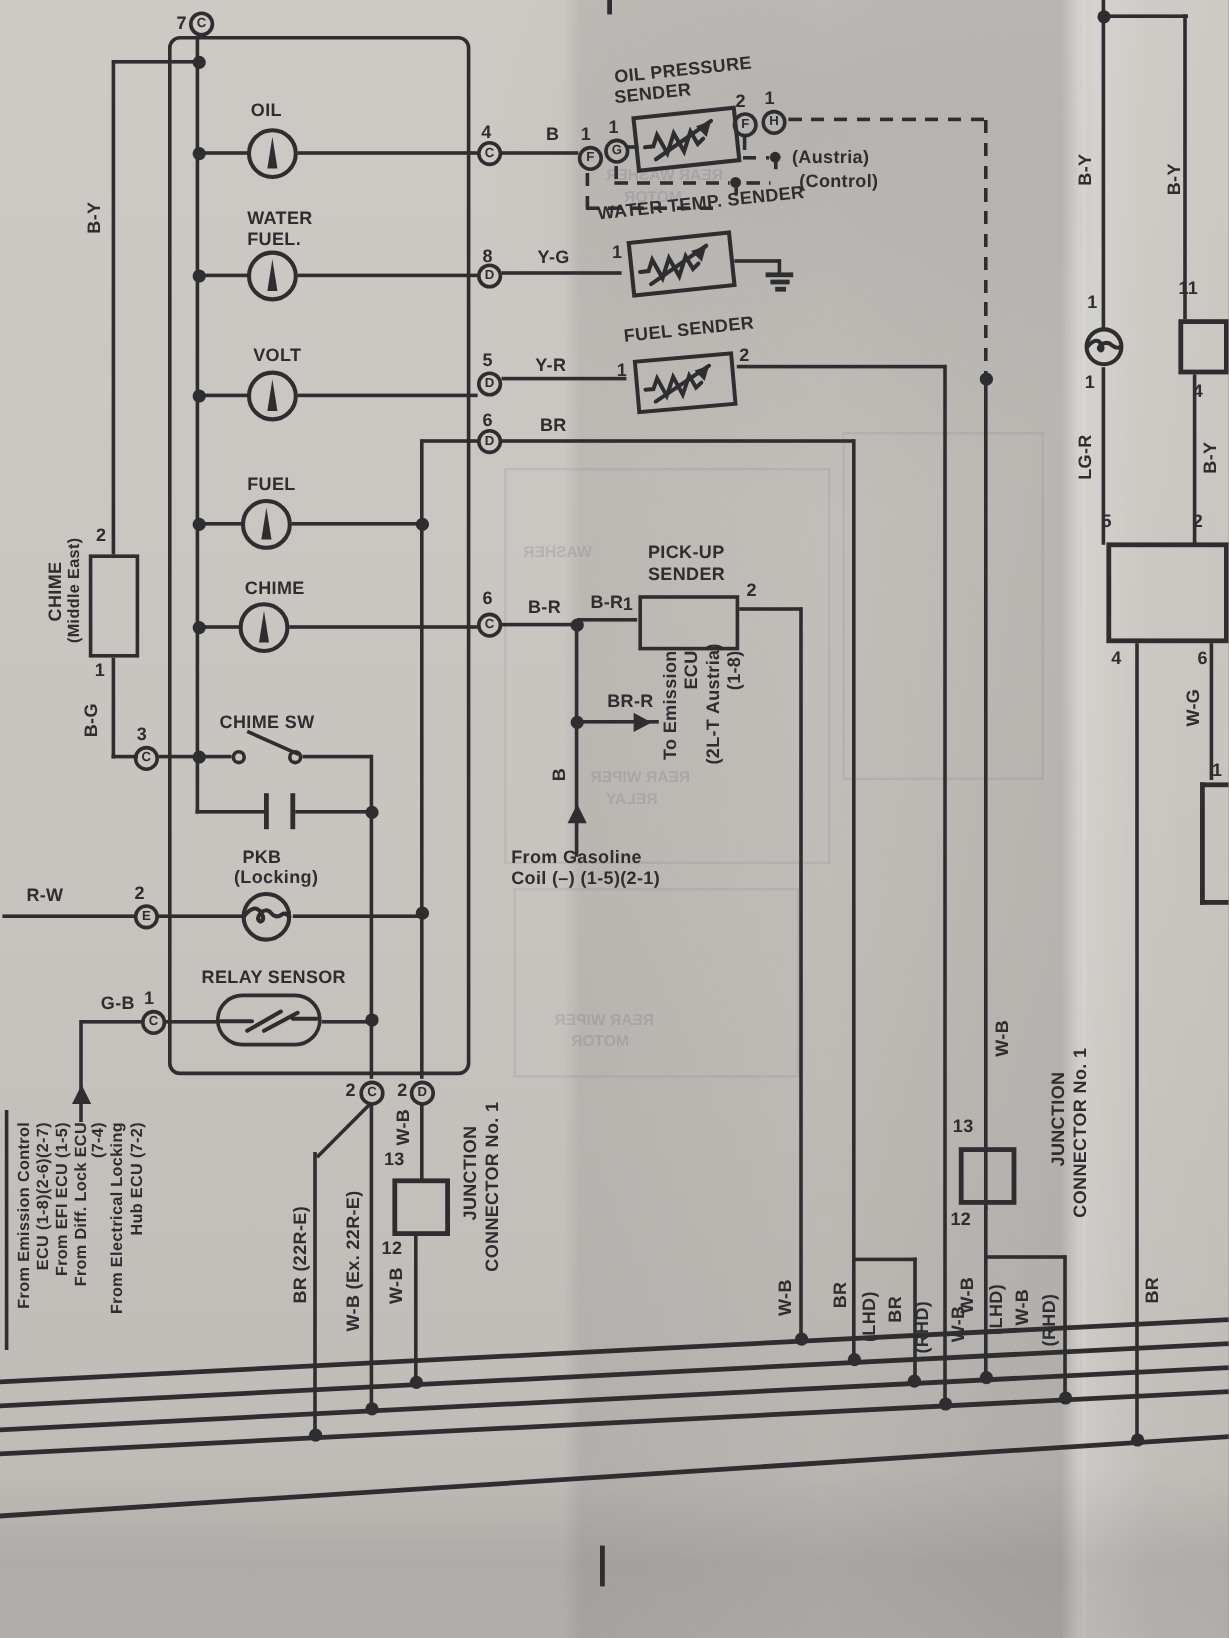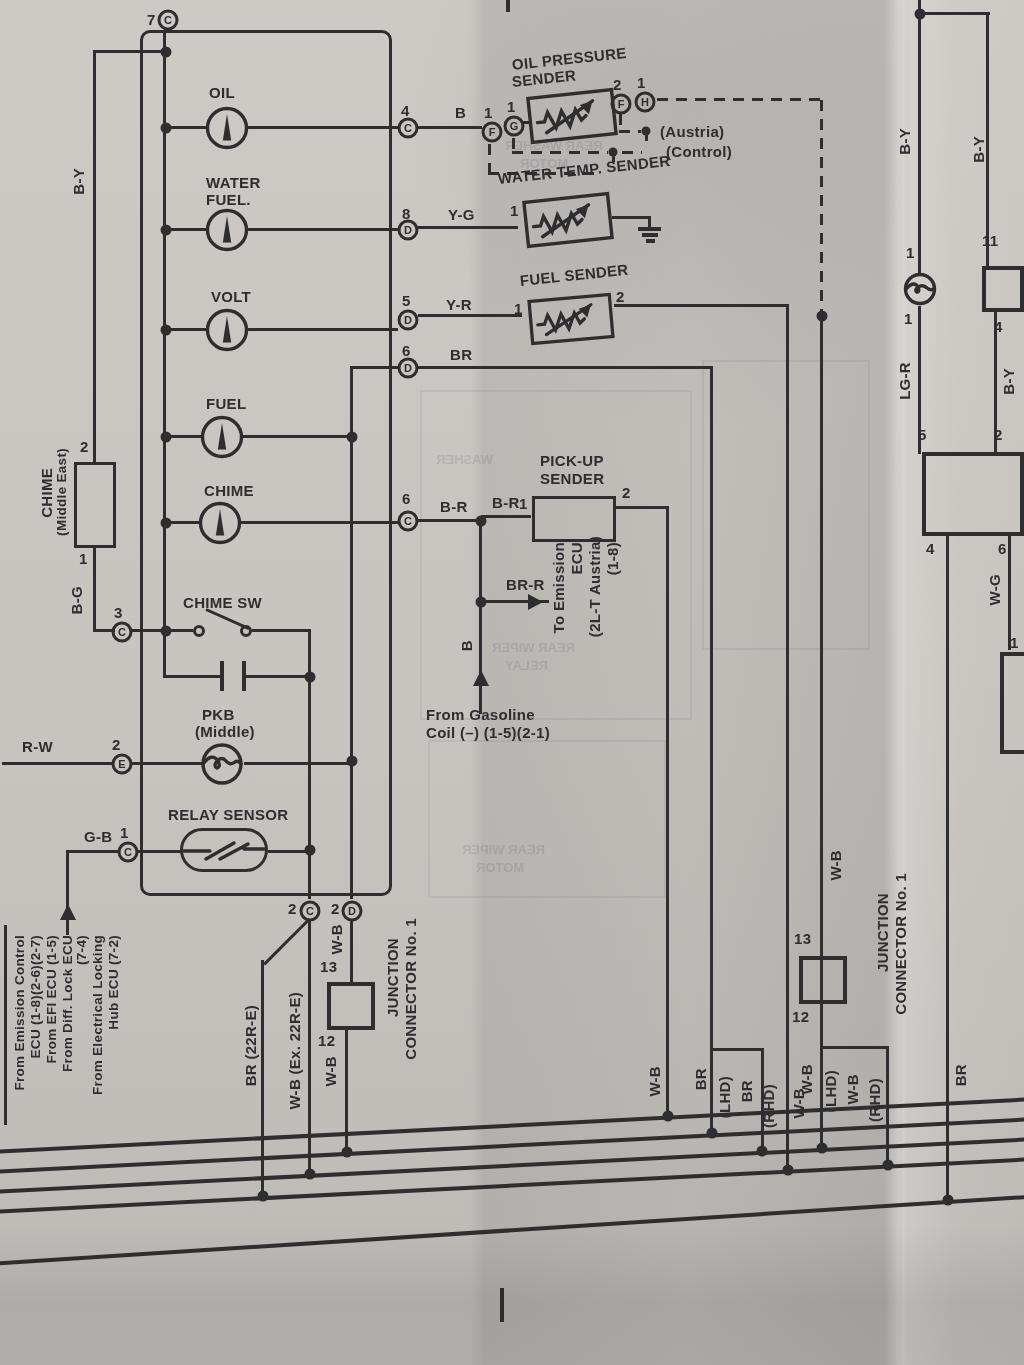--- a/index.html
+++ b/index.html
@@ -243,21 +243,21 @@
   <i class="ln" style="left:252px;top:629px;width:58px"></i>
   <i class="lnv" style="left:163px;top:631px;height:47px"></i>
   <i class="ln" style="left:163px;top:675px;width:57px"></i>
   <i class="lnv" style="left:220px;top:661px;height:30px;width:3.5px"></i>
   <i class="lnv" style="left:242px;top:661px;height:30px;width:3.5px"></i>
   <i class="ln" style="left:246px;top:675px;width:64px"></i>
   <i class="lnv" style="left:308px;top:629px;height:270px"></i>
   <i class="dot" style="left:310px;top:677px"></i>
 
   <span class="lbl" style="left:202px;top:706px">PKB</span>
-  <span class="lbl" style="left:195px;top:723px">(Middle)</span>
+  <span class="lbl" style="left:195px;top:723px">(Locking)</span>
   <i class="ln" style="left:2px;top:762px;width:112px"></i>
   <span class="lbl" style="left:22px;top:738px">R-W</span>
   <span class="lbl" style="left:112px;top:736px">2</span>
   <span class="conn" style="left:122px;top:764px">E</span>
   <i class="ln" style="left:132px;top:762px;width:70px"></i>
   <svg style="left:200px;top:742px" width="44" height="44" viewBox="-22 -22 44 44">
       <circle r="19"></circle>
       <path d="M-19,0 Q-10,-12 -4,-3 Q-1,3 -5,4 Q-9,2 -5,-3 Q0,-8 4,-3 Q8,2 13,-2 Q16,-4 19,0" stroke-width="2.8"></path>
     </svg>
   <i class="ln" style="left:244px;top:762px;width:110px"></i>

